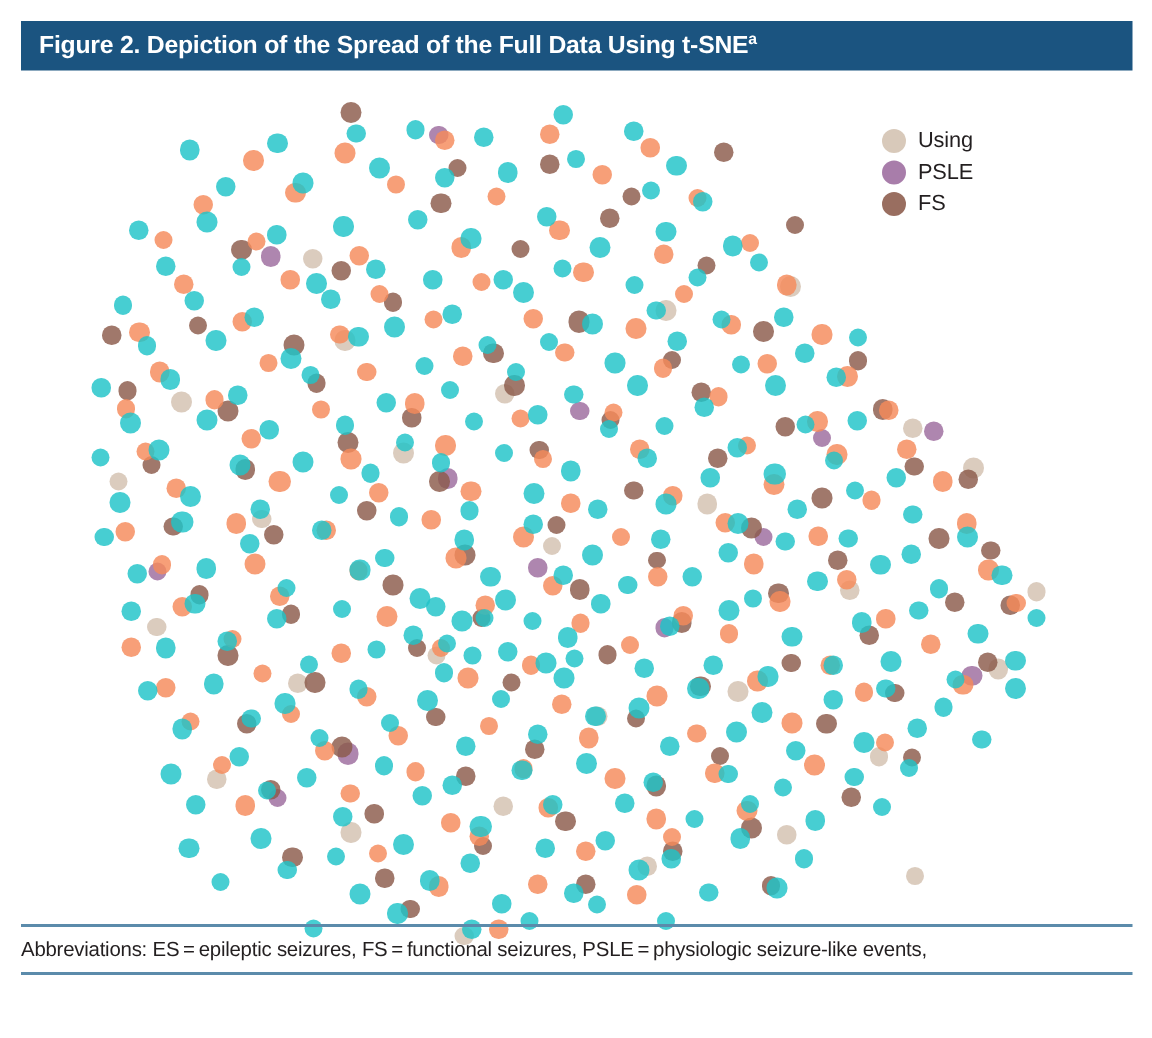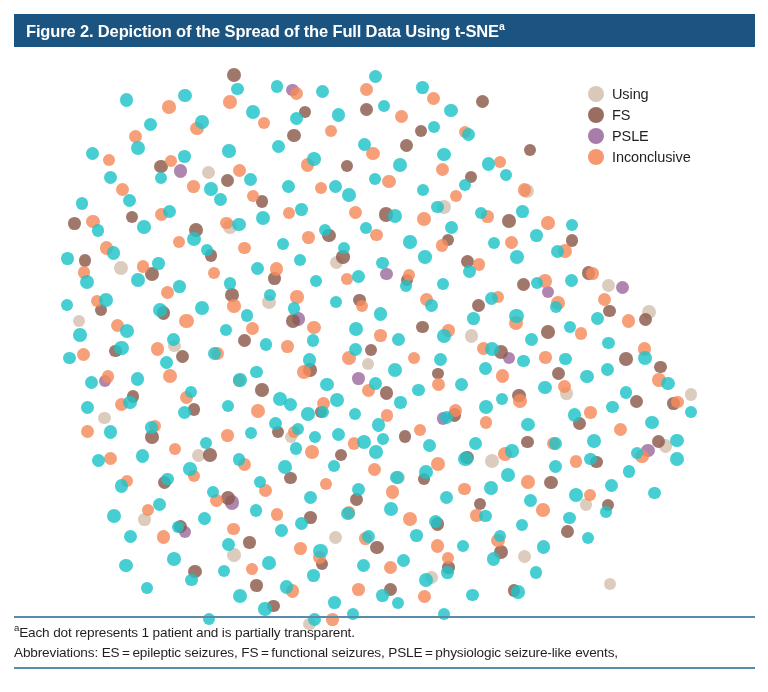--- a/index.html
+++ b/index.html
@@ -663,35 +663,30 @@
       <div class="dot" style="left: 391.756px; top: 548.915px; width: 12.0326px; height: 12.0326px; background: rgb(31, 195, 200); opacity: 0.82;"></div>
       <div class="dot" style="left: 437.592px; top: 559.567px; width: 12.734px; height: 12.734px; background: rgb(31, 195, 200); opacity: 0.82;"></div>
     </div>
 
   <div id="legend">
       <div class="legend-row">
         <span class="legend-swatch" style="background: rgb(211, 193, 176);"></span>
         <span class="legend-label">Using</span>
       </div>
       <div class="legend-row">
-        <span class="legend-swatch" style="background: rgb(139, 90, 74);"></span>
-        <span class="legend-label">FS</span>
-      </div>
-      <div class="legend-row">
         <span class="legend-swatch" style="background: rgb(156, 107, 158);"></span>
         <span class="legend-label">PSLE</span>
       </div>
       <div class="legend-row">
-        <span class="legend-swatch" style="background: rgb(245, 138, 90);"></span>
-        <span class="legend-label">Inconclusive</span>
+        <span class="legend-swatch" style="background: rgb(139, 90, 74);"></span>
+        <span class="legend-label">FS</span>
       </div>
     </div>
 
 </div>
 
 <div id="footnotes">
   <div class="rule" id="rule-top"></div>
   <div id="footnote-body">
-    <div class="footnote-line"><span class="sup">a</span><span>Each dot represents 1 patient and is partially transparent.</span></div>
     <div class="footnote-line">Abbreviations: ES = epileptic seizures, FS = functional seizures, PSLE = physiologic seizure-like events,</div>
   </div>
   <div class="rule" id="rule-bottom"></div>
 </div>
 
 </body></html>

